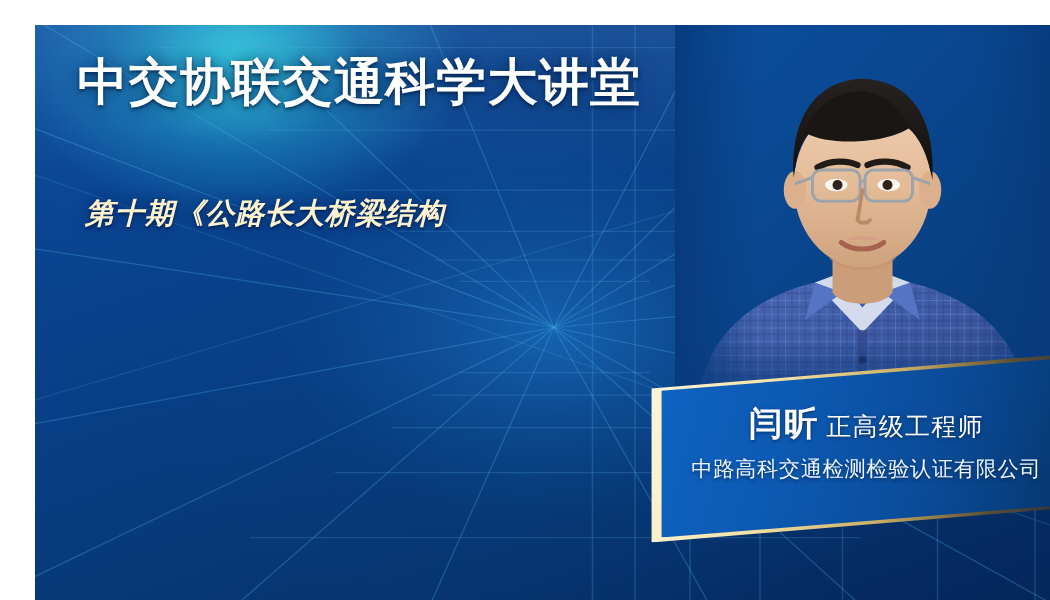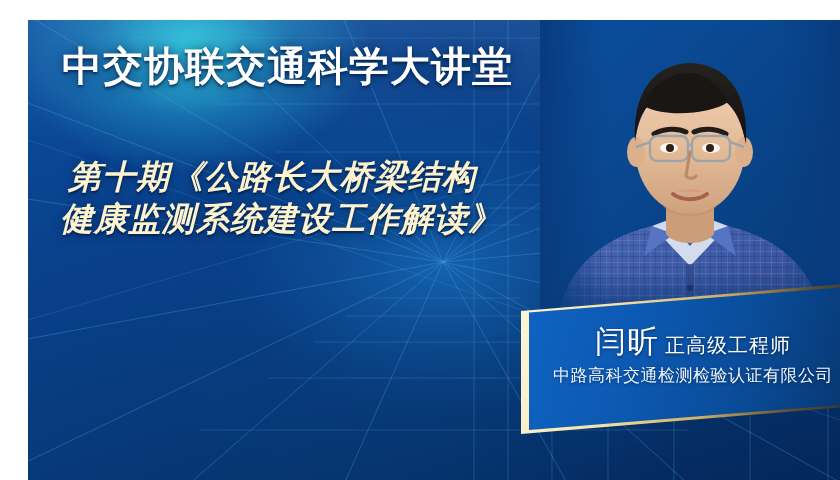--- a/index.html
+++ b/index.html
@@ -32,21 +32,21 @@
     font-size:40px; font-weight:bold; color:#ffffff;
     letter-spacing:1px; line-height:1.12;
     text-shadow:0 0 14px rgba(0,40,90,0.85), 0 2px 3px rgba(0,25,60,0.75);
     white-space:nowrap;
   }
 
   
   .subtitle{
     position:absolute; left:40px; top:136px;
     width:500px;
-    font-size:33px; font-style:italic; font-weight:bold;
+    font-size:23px; font-style:italic; font-weight:bold;
     color:#fdf3cf; line-height:1.28;
     letter-spacing:1px;
     text-shadow:0 0 10px rgba(4,40,95,0.9), 0 2px 2px rgba(2,28,70,0.8);
   }
   .subtitle .l2{display:block; margin-left:-8px;}
 
   
   .livetime{
     position:absolute; left:36px; top:330px;
     font-size:29px; font-weight:bold; white-space:nowrap;
@@ -84,21 +84,21 @@
     clip-path: polygon(0% 19%, 100% 0%, 100% 81%, 0% 100%);
   }
   .name-inner{
     position:absolute; left:0; top:0; width:342px; height:145px;
   }
   .nm-line1{
     position:absolute; left:0; right:14px; top:36px;
     text-align:center; white-space:nowrap;
     text-shadow:0 1px 3px rgba(0,20,55,0.65);
   }
-  .nm-name{ font-size:31px; font-weight:normal; color:#ffffff; letter-spacing:1px;}
+  .nm-name{ font-size:27px; font-weight:bold; color:#ffffff; letter-spacing:1px;}
   .nm-title{ font-size:20px; font-weight:normal; color:#ffffff; letter-spacing:1px; margin-left:6px;}
   .nm-line2{
     position:absolute; left:0; right:14px; top:79px;
     text-align:center; white-space:nowrap;
     font-size:17px; color:#eef6ff; letter-spacing:0.5px;
     text-shadow:0 1px 3px rgba(0,20,55,0.6);
   }
 </style>
 </head>
 <body>
@@ -258,21 +258,20 @@
 
       <path d="M124 186 C136 198 164 198 176 186" stroke="#c4906c" stroke-width="2" fill="none" opacity="0.5"></path>
     </svg>
     <div class="photo-fade"></div>
   </div>
 
   <div class="headline">中交协联交通科学大讲堂</div>
 
   <div class="subtitle">
     <span class="l1">第十期《公路长大桥梁结构</span>
-    <span class="l2">健康监测系统建设工作解读》</span>
   </div>
 
 
   <div class="namepanel-gold"></div>
   <div class="namepanel">
     <div class="name-inner">
       <div class="nm-line1">
         <span class="nm-name">闫昕</span><span class="nm-title">正高级工程师</span>
       </div>
       <div class="nm-line2">中路高科交通检测检验认证有限公司</div>

